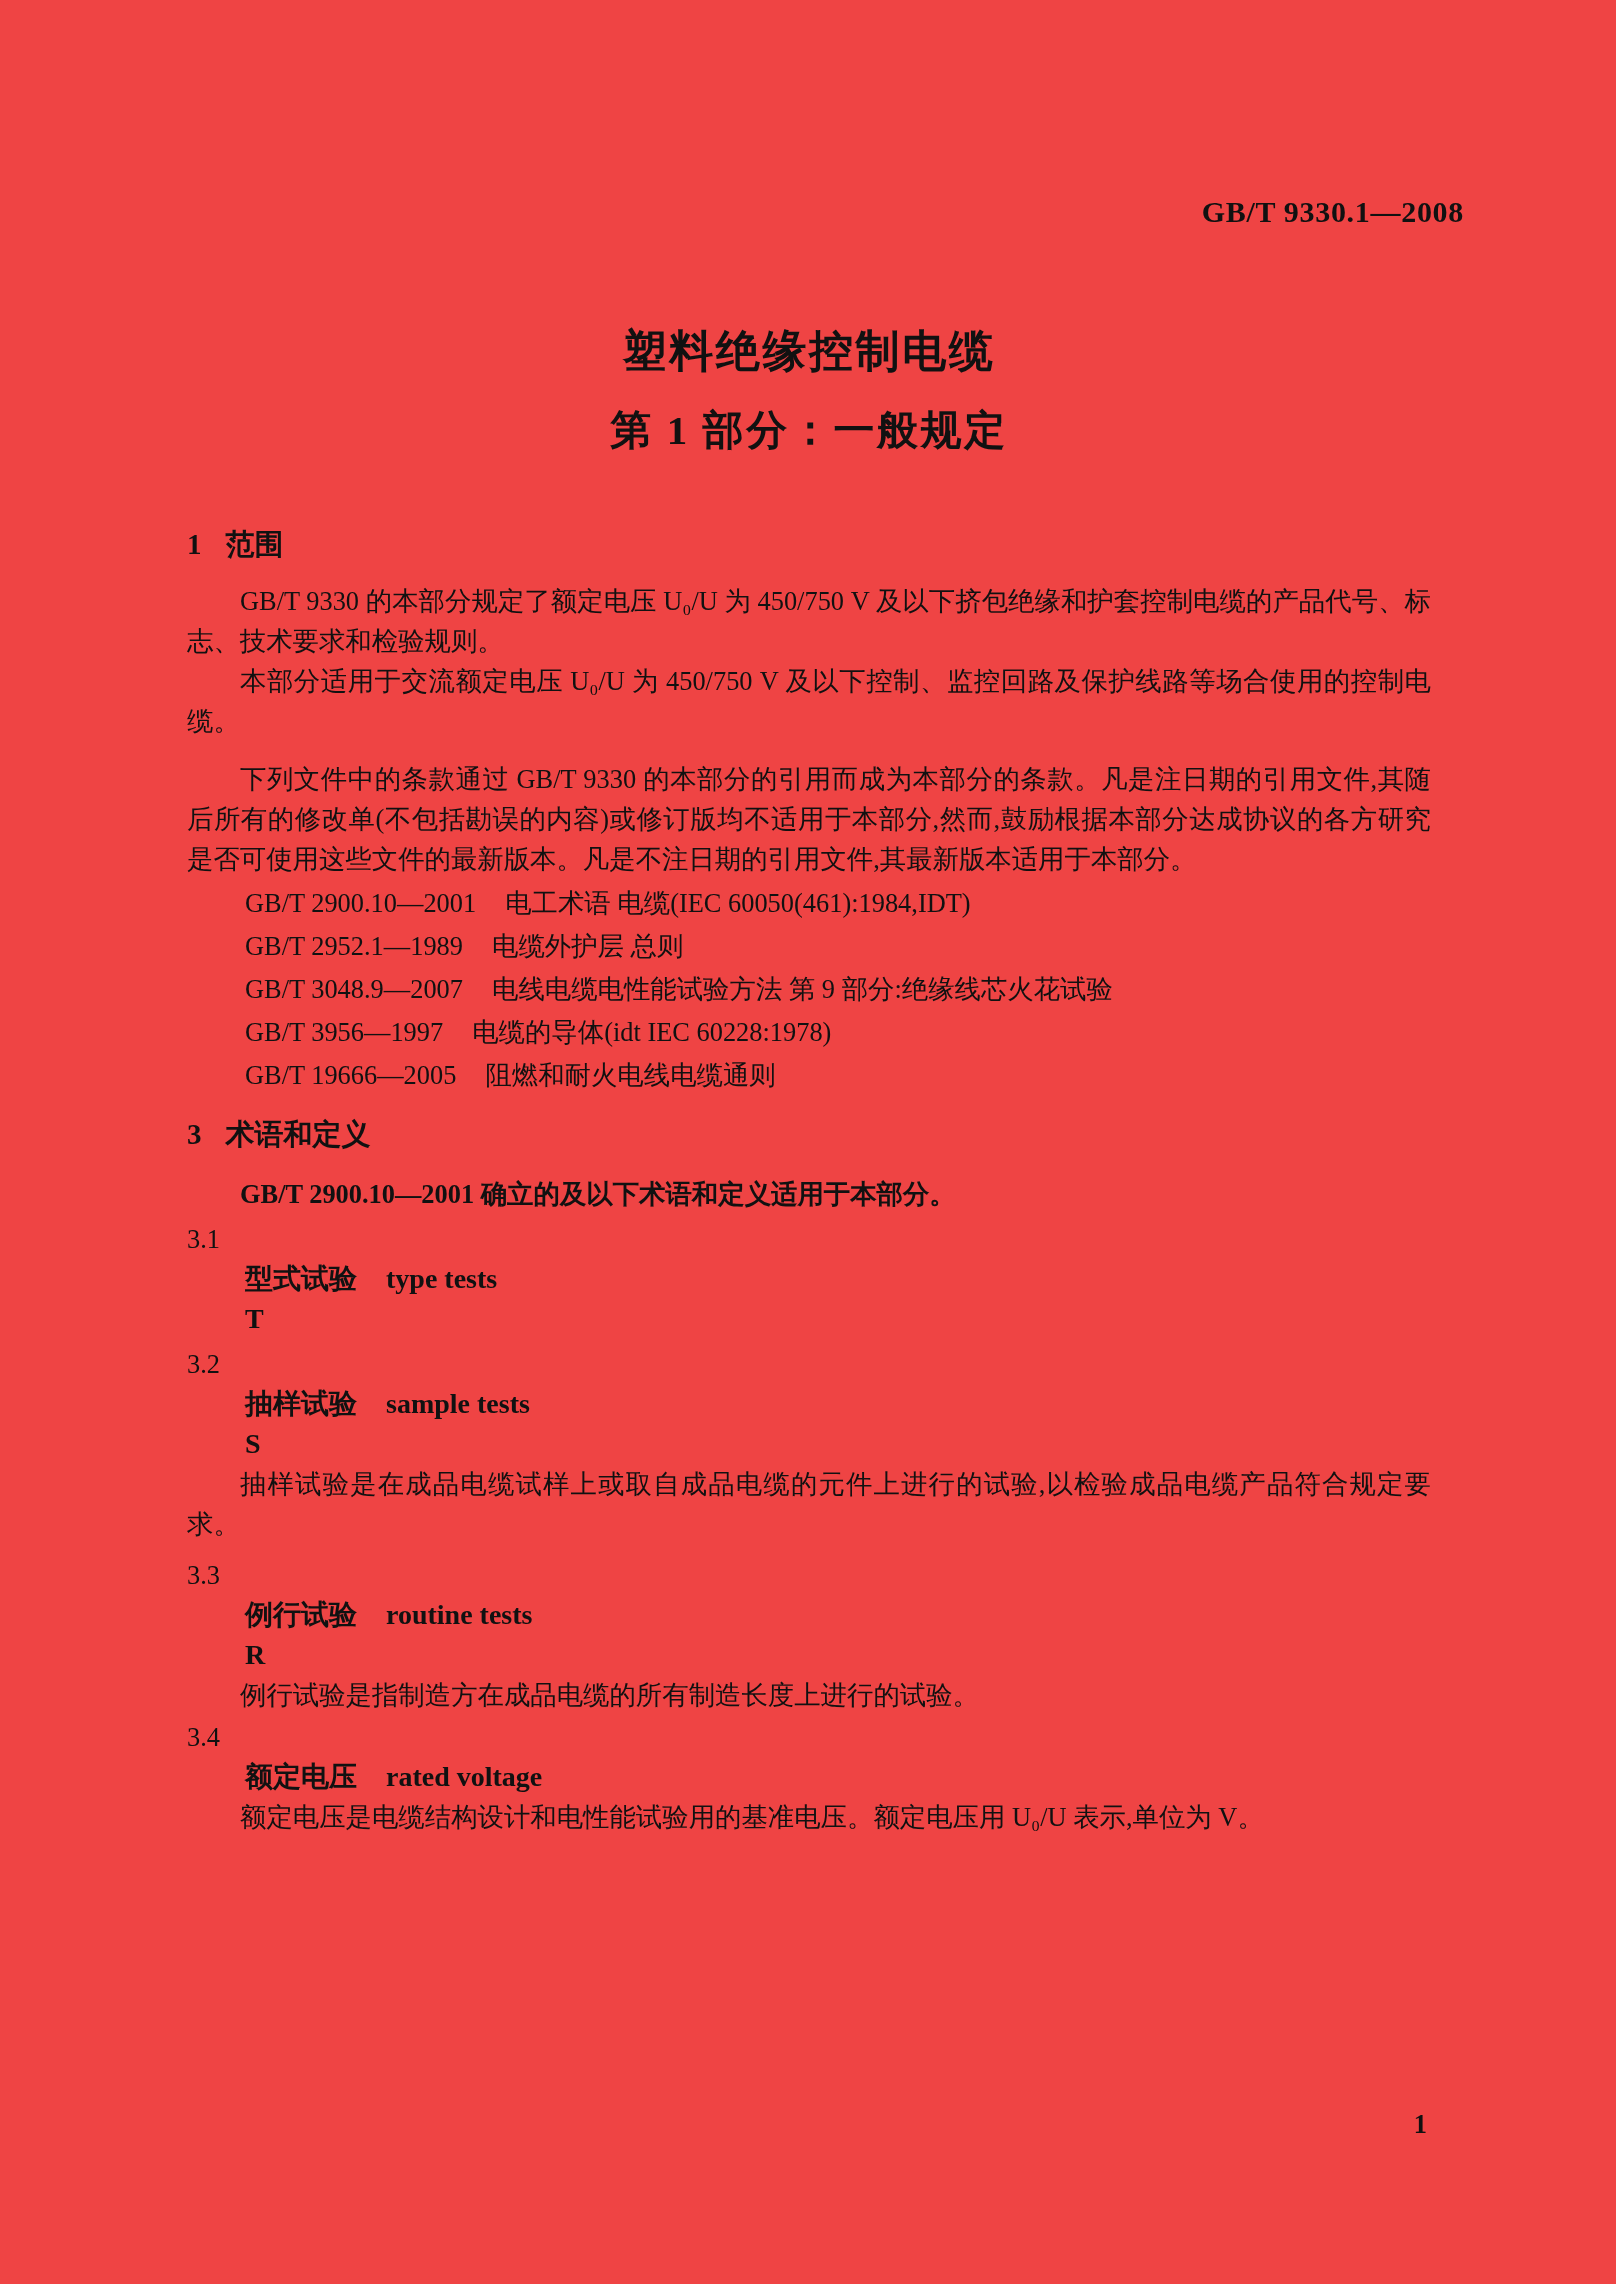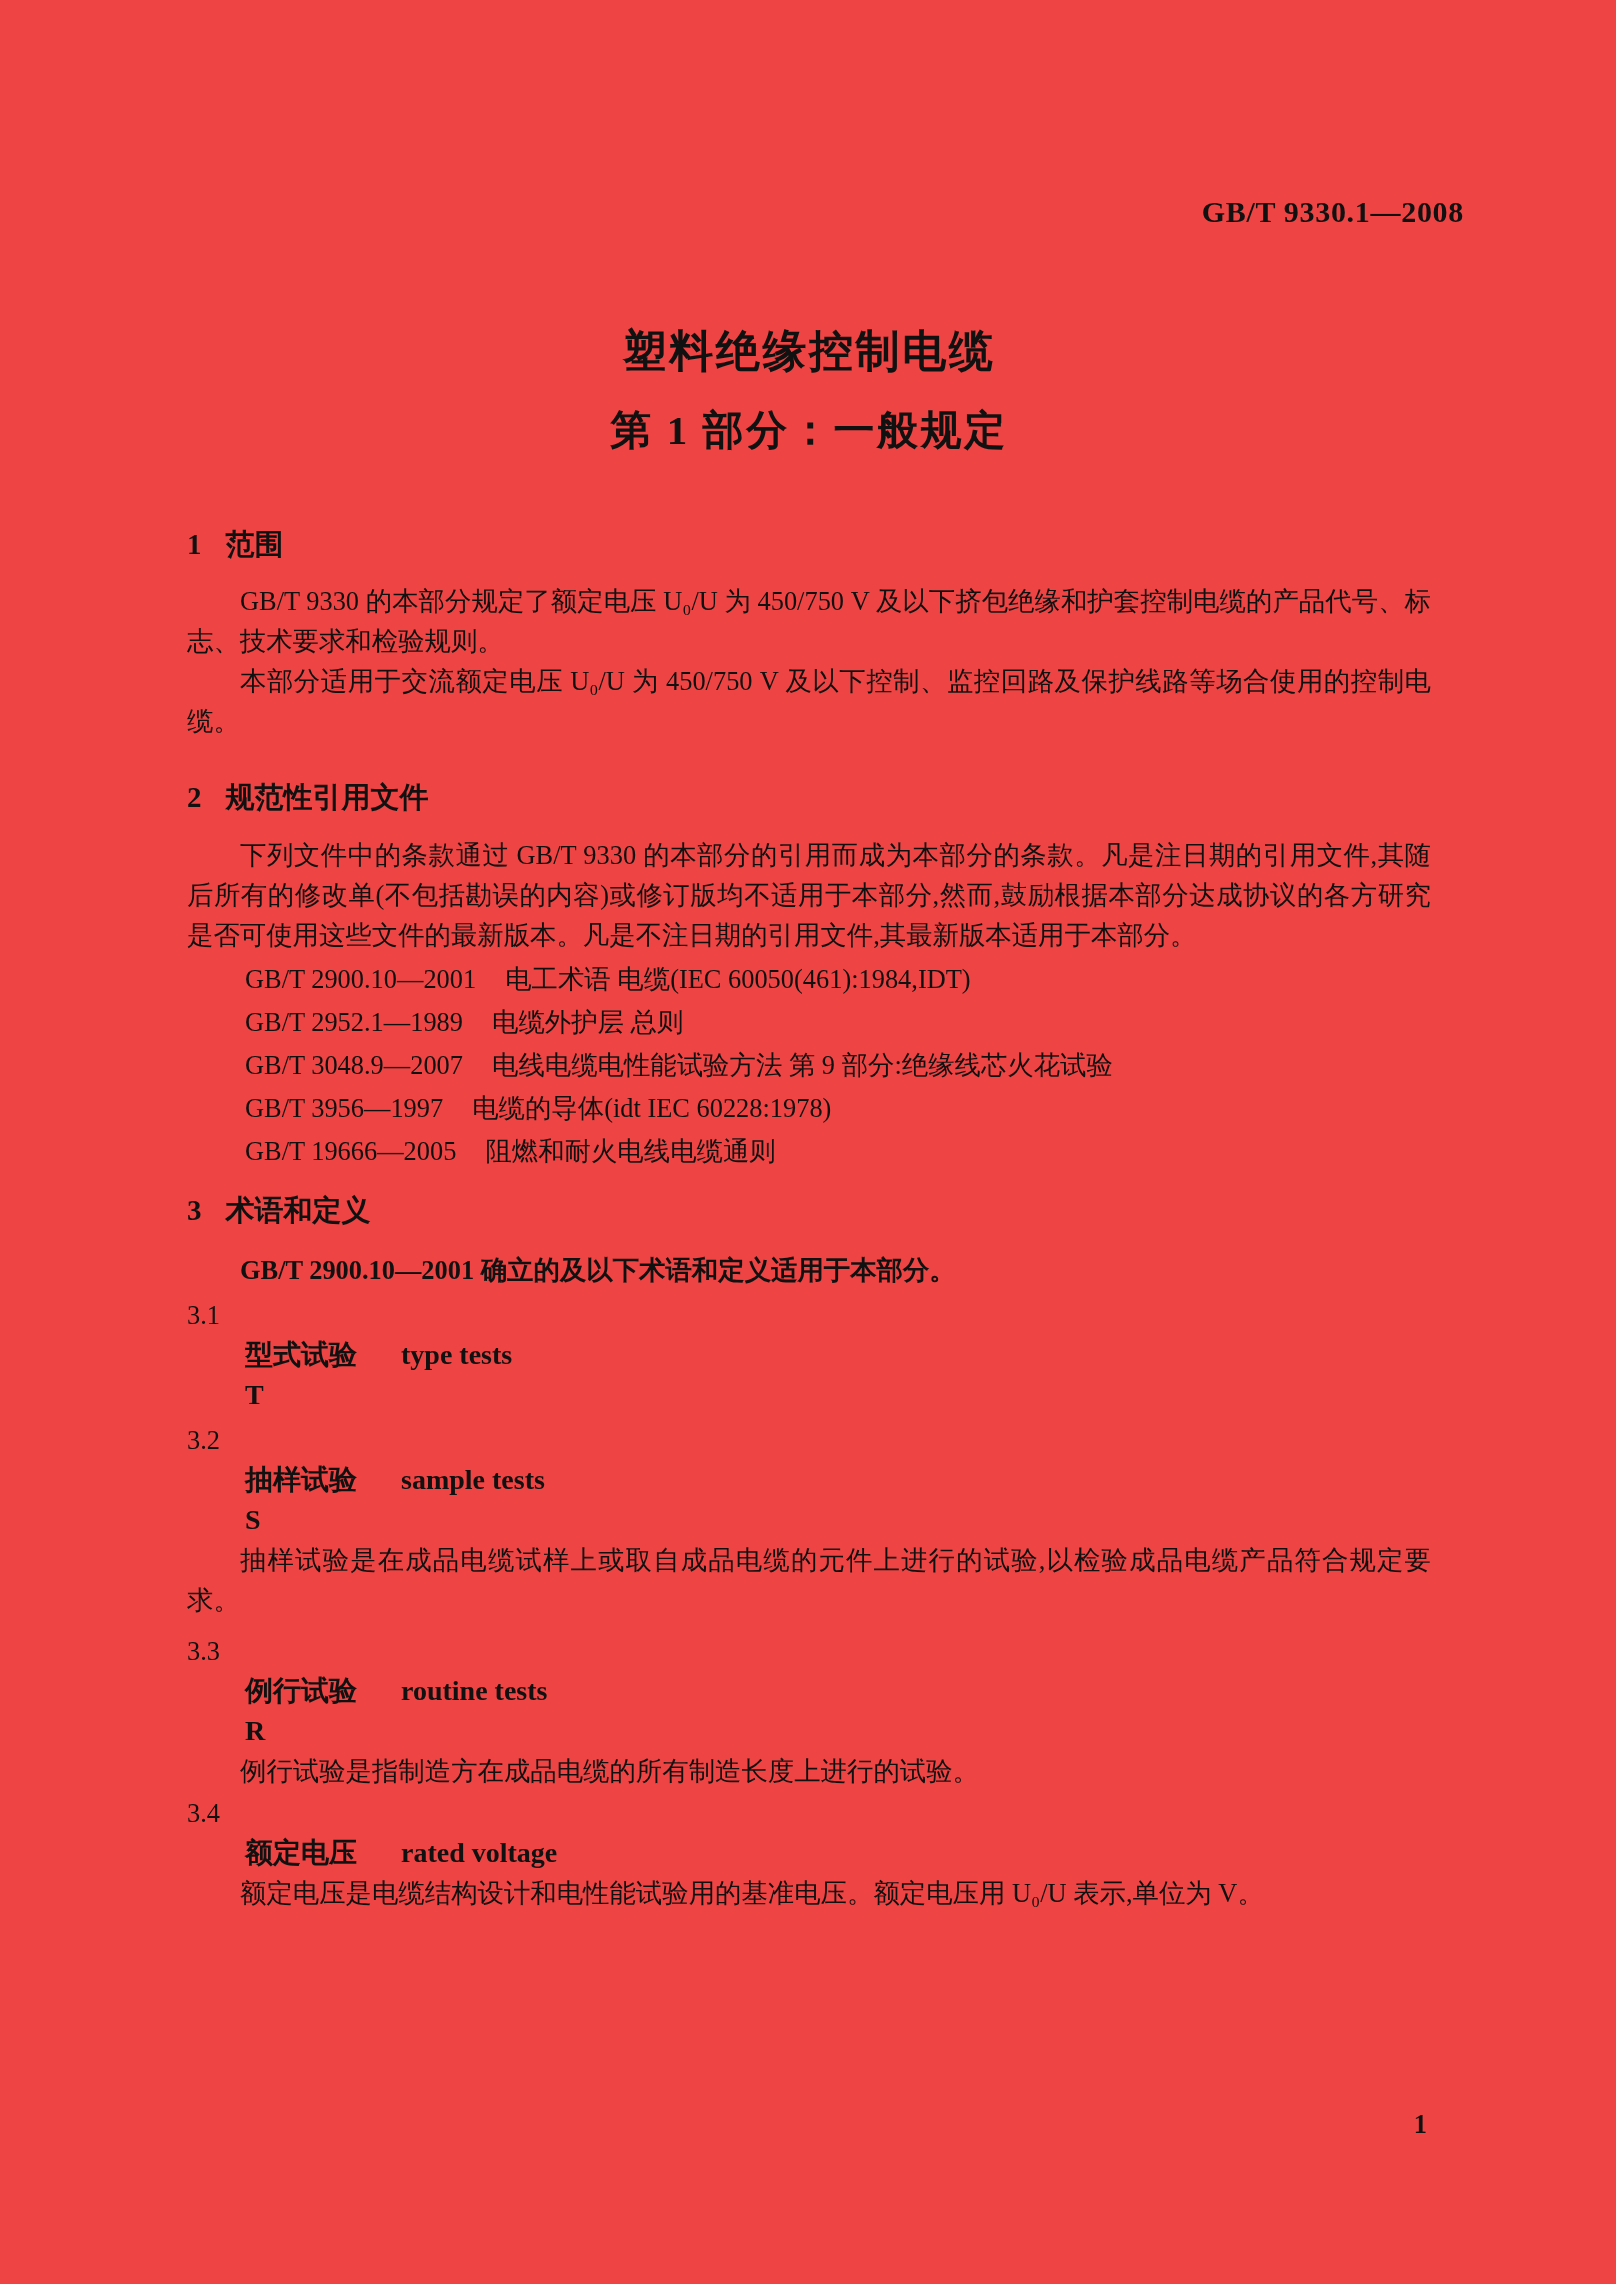--- a/index.html
+++ b/index.html
@@ -81,21 +81,21 @@
     line-height: 40px;
     font-size: 26.4px;
   }
   .term-line {
     height: 40px;
     line-height: 40px;
     font-size: 28px;
     font-weight: bold;
     margin-left: 58px;
   }
-  .term-line .term-cn { display: inline-block; margin-right: 44px; }
+  .term-line .term-cn { display: inline-block; margin-right: 29px; }
   .symbol-line {
     height: 40px;
     line-height: 40px;
     font-size: 28px;
     font-weight: bold;
     margin-left: 58px;
   }
   .num-31 { margin-top: 5.3px; }
   .num-32 { margin-top: 4.6px; }
   .num-33 { margin-top: 11.2px; }
@@ -117,23 +117,20 @@
 
   <div class="title-line1">塑料绝缘控制电缆</div>
   <div class="title-line2">第 1 部分：一般规定</div>
 
   <div class="sec-heading heading-1">
     <span class="sec-no">1</span><span>范围</span>
   </div>
   <p class="para mt-25">GB/T 9330 的本部分规定了额定电压 U₀/U 为 450/750 V 及以下挤包绝缘和护套控制电缆的产品代号、标志、技术要求和检验规则。</p>
   <p class="para">本部分适用于交流额定电压 U₀/U 为 450/750 V 及以下控制、监控回路及保护线路等场合使用的控制电缆。</p>
 
-  <div class="sec-heading heading-2">
-    <span class="sec-no">2</span><span>规范性引用文件</span>
-  </div>
   <p class="para mt-28">下列文件中的条款通过 GB/T 9330 的本部分的引用而成为本部分的条款。凡是注日期的引用文件,其随后所有的修改单(不包括勘误的内容)或修订版均不适用于本部分,然而,鼓励根据本部分达成协议的各方研究是否可使用这些文件的最新版本。凡是不注日期的引用文件,其最新版本适用于本部分。</p>
 
   <div class="ref-list">
     <div class="ref-line">
       <span class="ref-code">GB/T 2900.10—2001</span><span>电工术语  电缆(IEC 60050(461):1984,IDT)</span>
     </div>
     <div class="ref-line">
       <span class="ref-code">GB/T 2952.1—1989</span><span>电缆外护层  总则</span>
     </div>
     <div class="ref-line">

